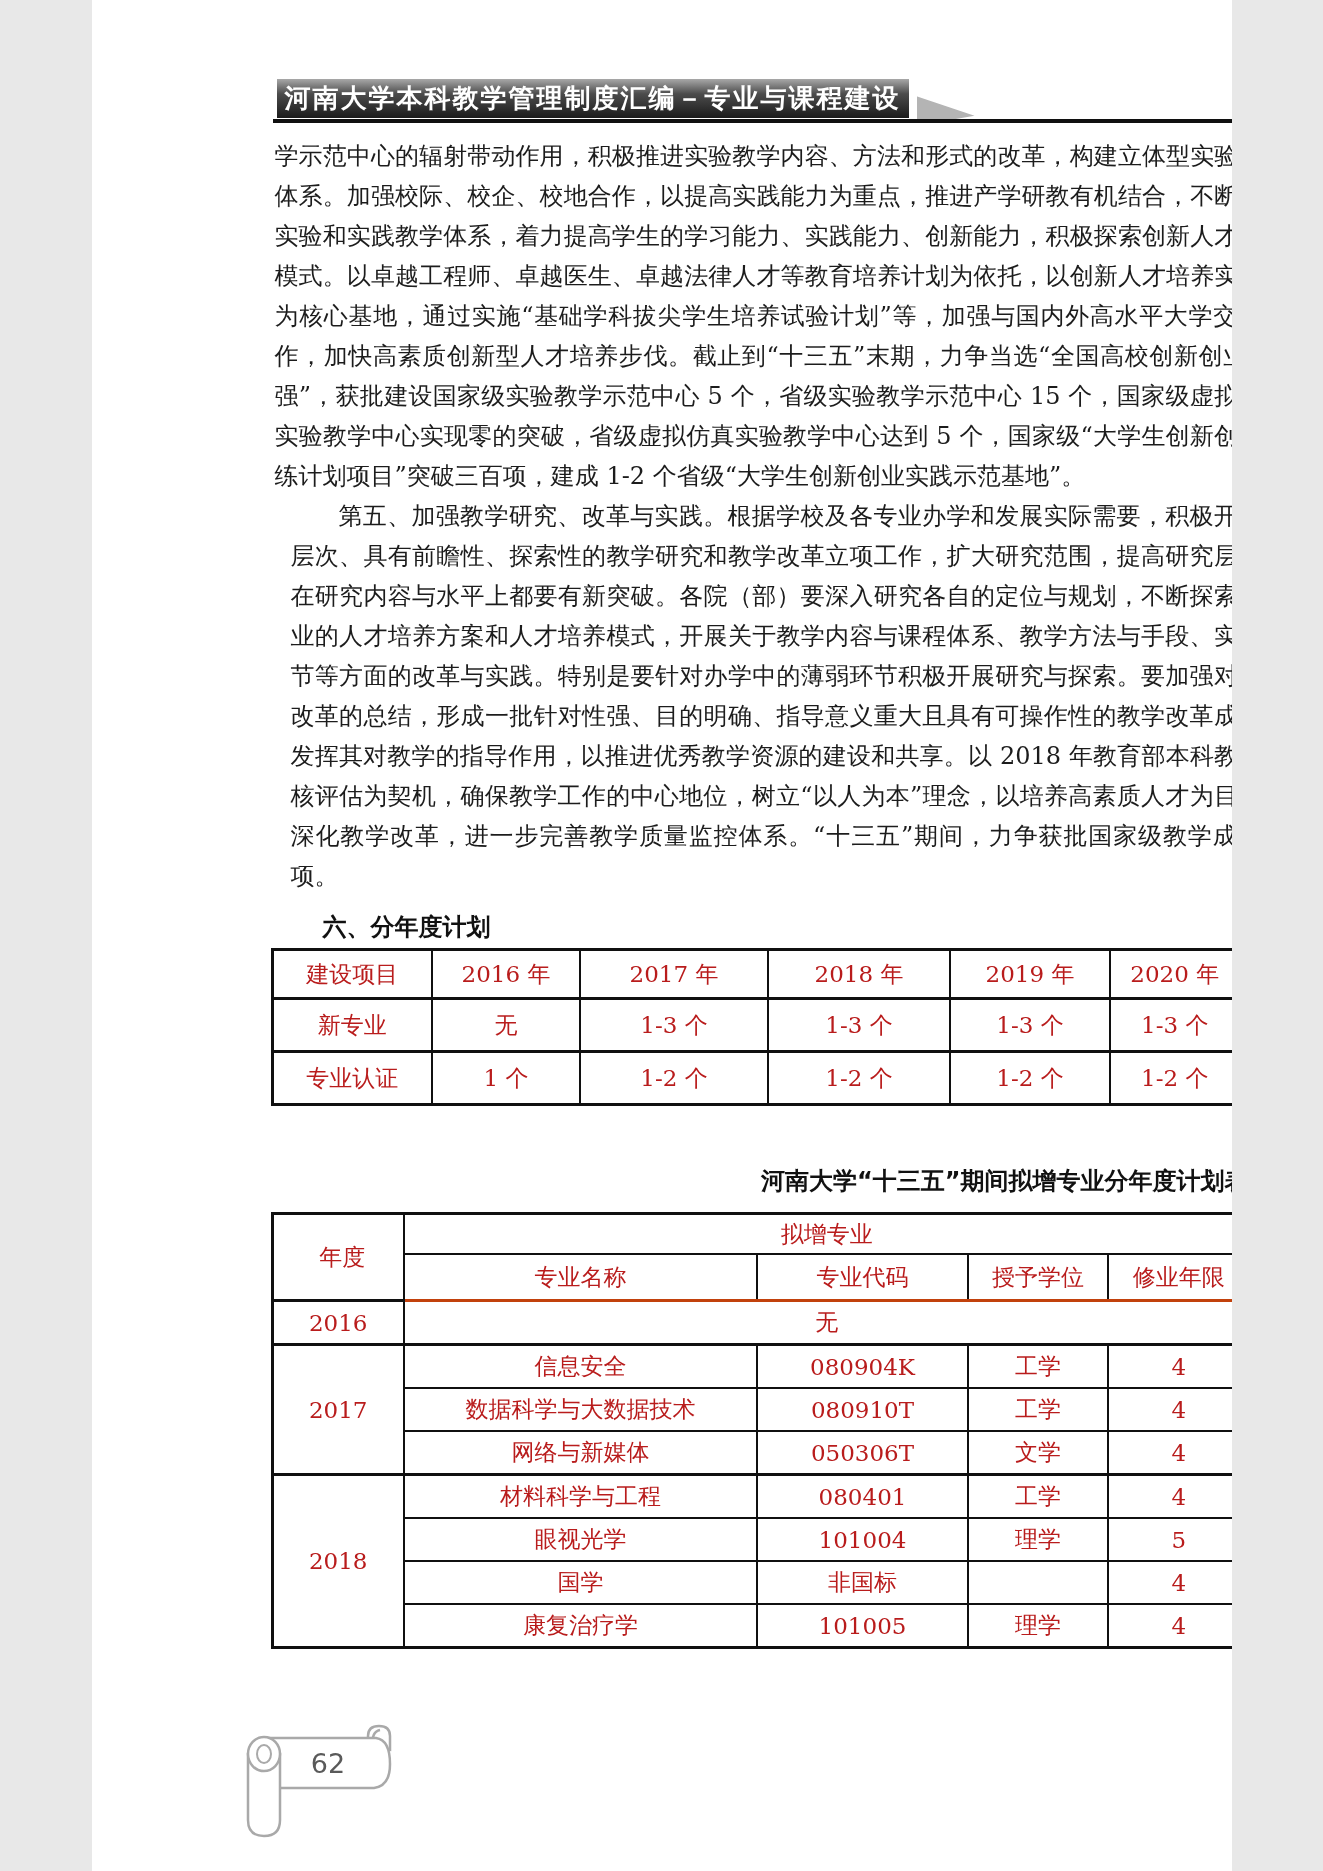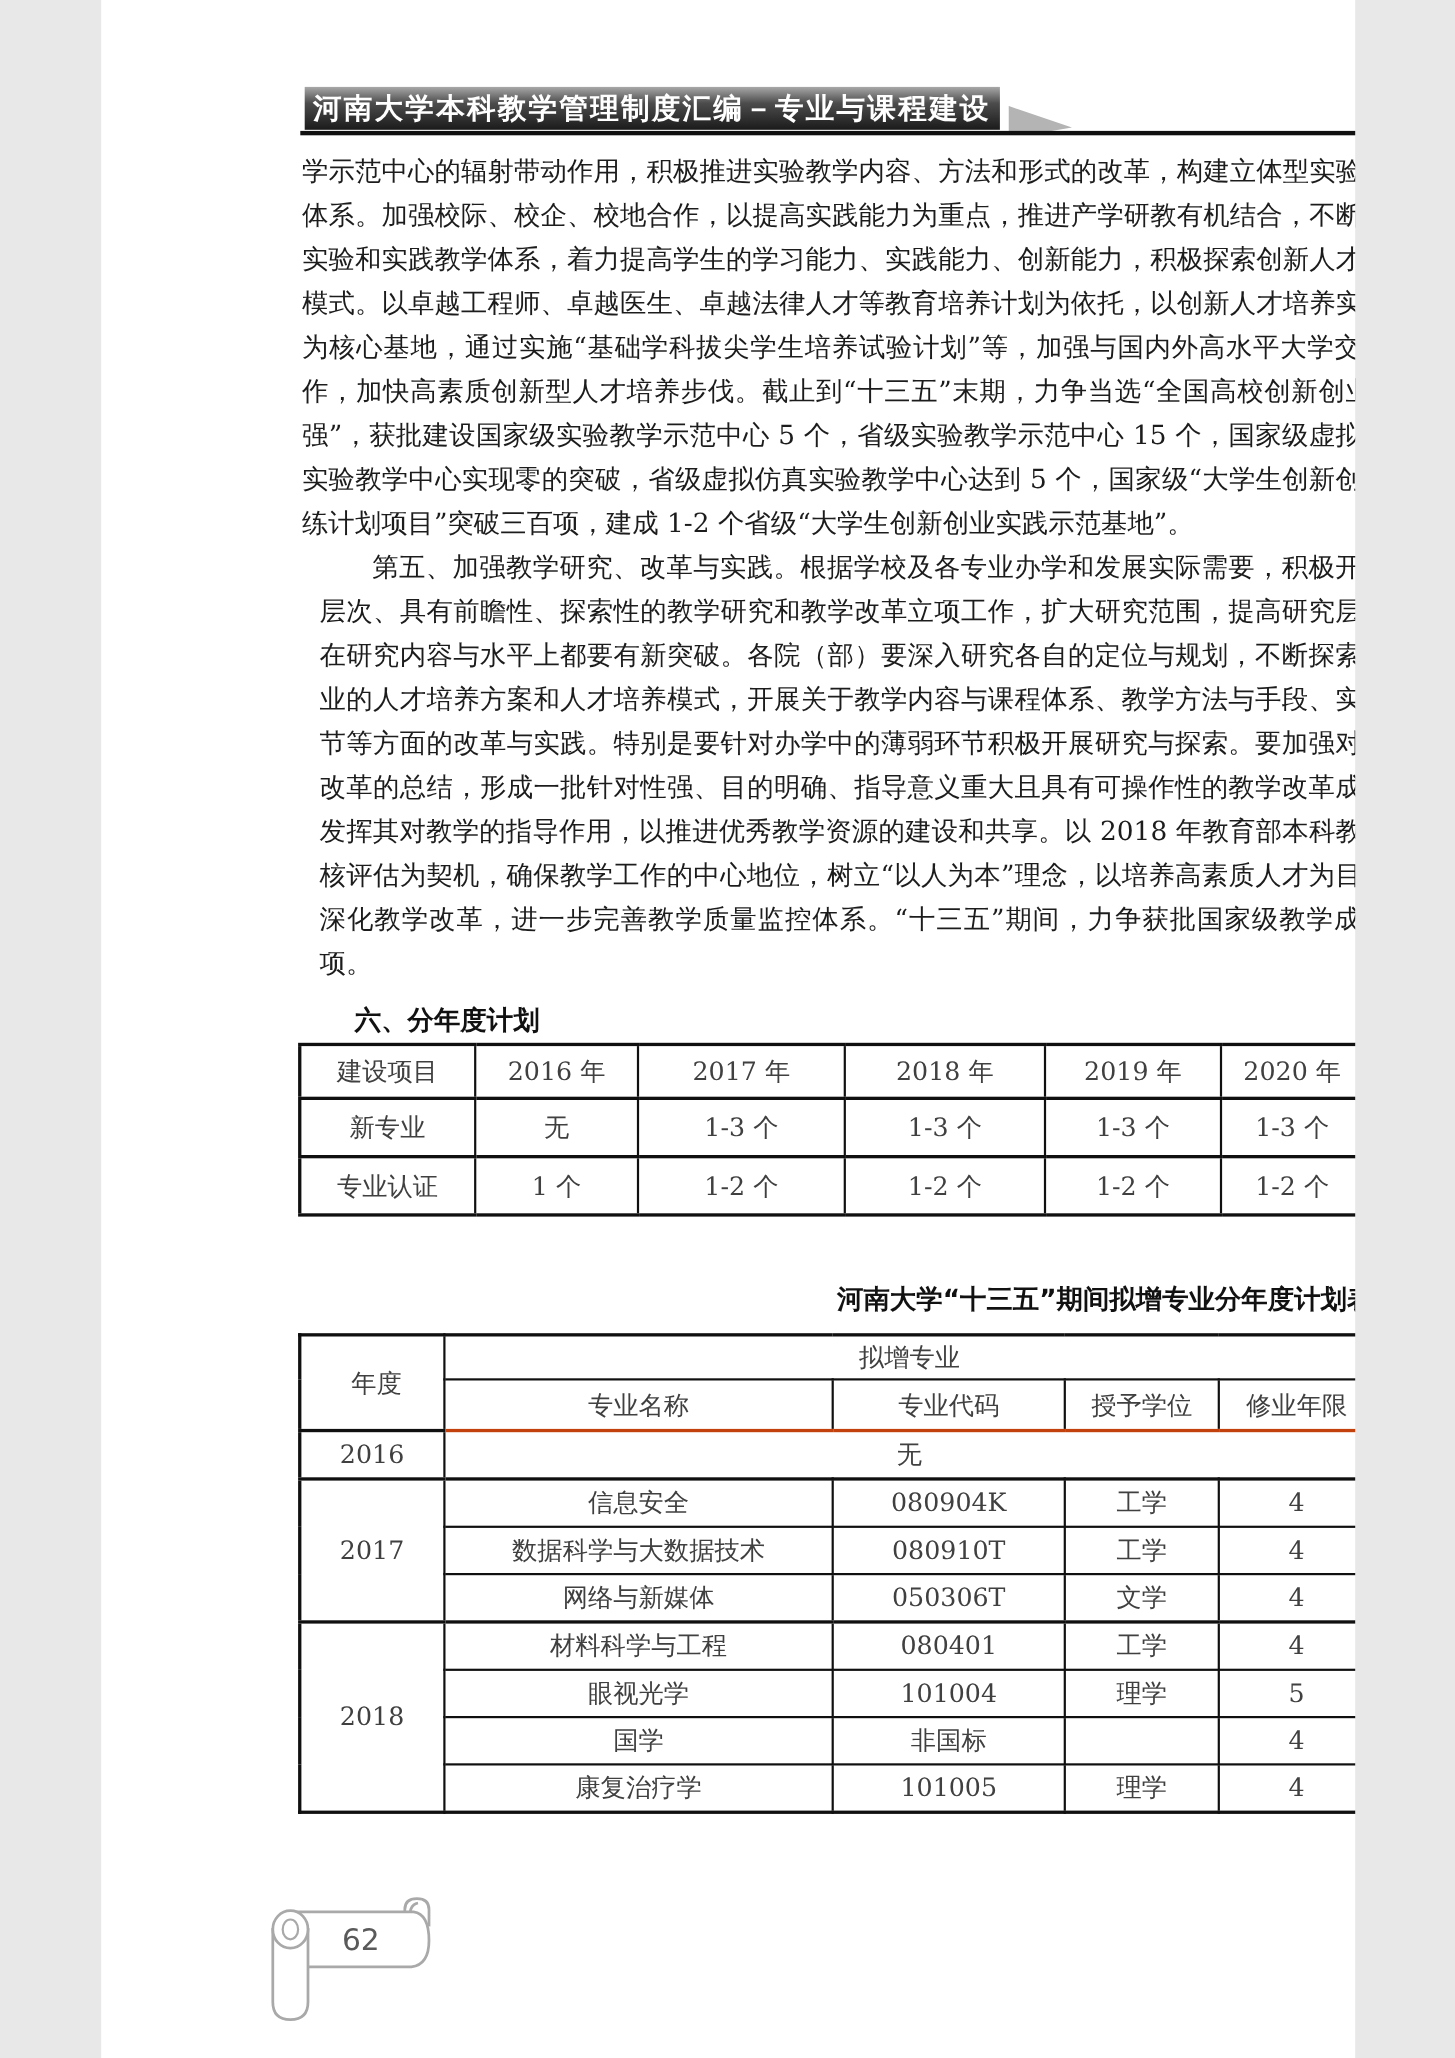--- a/index.html
+++ b/index.html
@@ -51,21 +51,21 @@
   .table-title{
     font-family:"DejaVu Sans", sans-serif;
     font-size:24px;font-weight:bold;color:#111;
     text-align:center;line-height:34px;
   }
   .t1-title{width:968px;margin:16px 0 12px -4px;}
   .t2-title{width:978px;margin:58px 0 14px -4px;text-align:right;}
   
   table{
     border-collapse:collapse;table-layout:fixed;
-    font-family:"DejaVu Serif", serif;font-size:23px;color:#404040;
+    font-family:"DejaVu Serif", serif;font-size:23px;color:#b91c1c;
   }
   .t1{width:968px;margin-left:-4px;border:3px solid #101010;}
   .t1 td{
     border-left:2px solid #101010;border-right:2px solid #101010;
     border-top:3px solid #101010;border-bottom:3px solid #101010;
     text-align:center;vertical-align:middle;height:50px;padding:0 4px;
   }
   .t1 tr.hdr td{height:46px;}
   .t2{width:978px;margin-left:-4px;border:3px solid #101010;}
   .t2 td{

